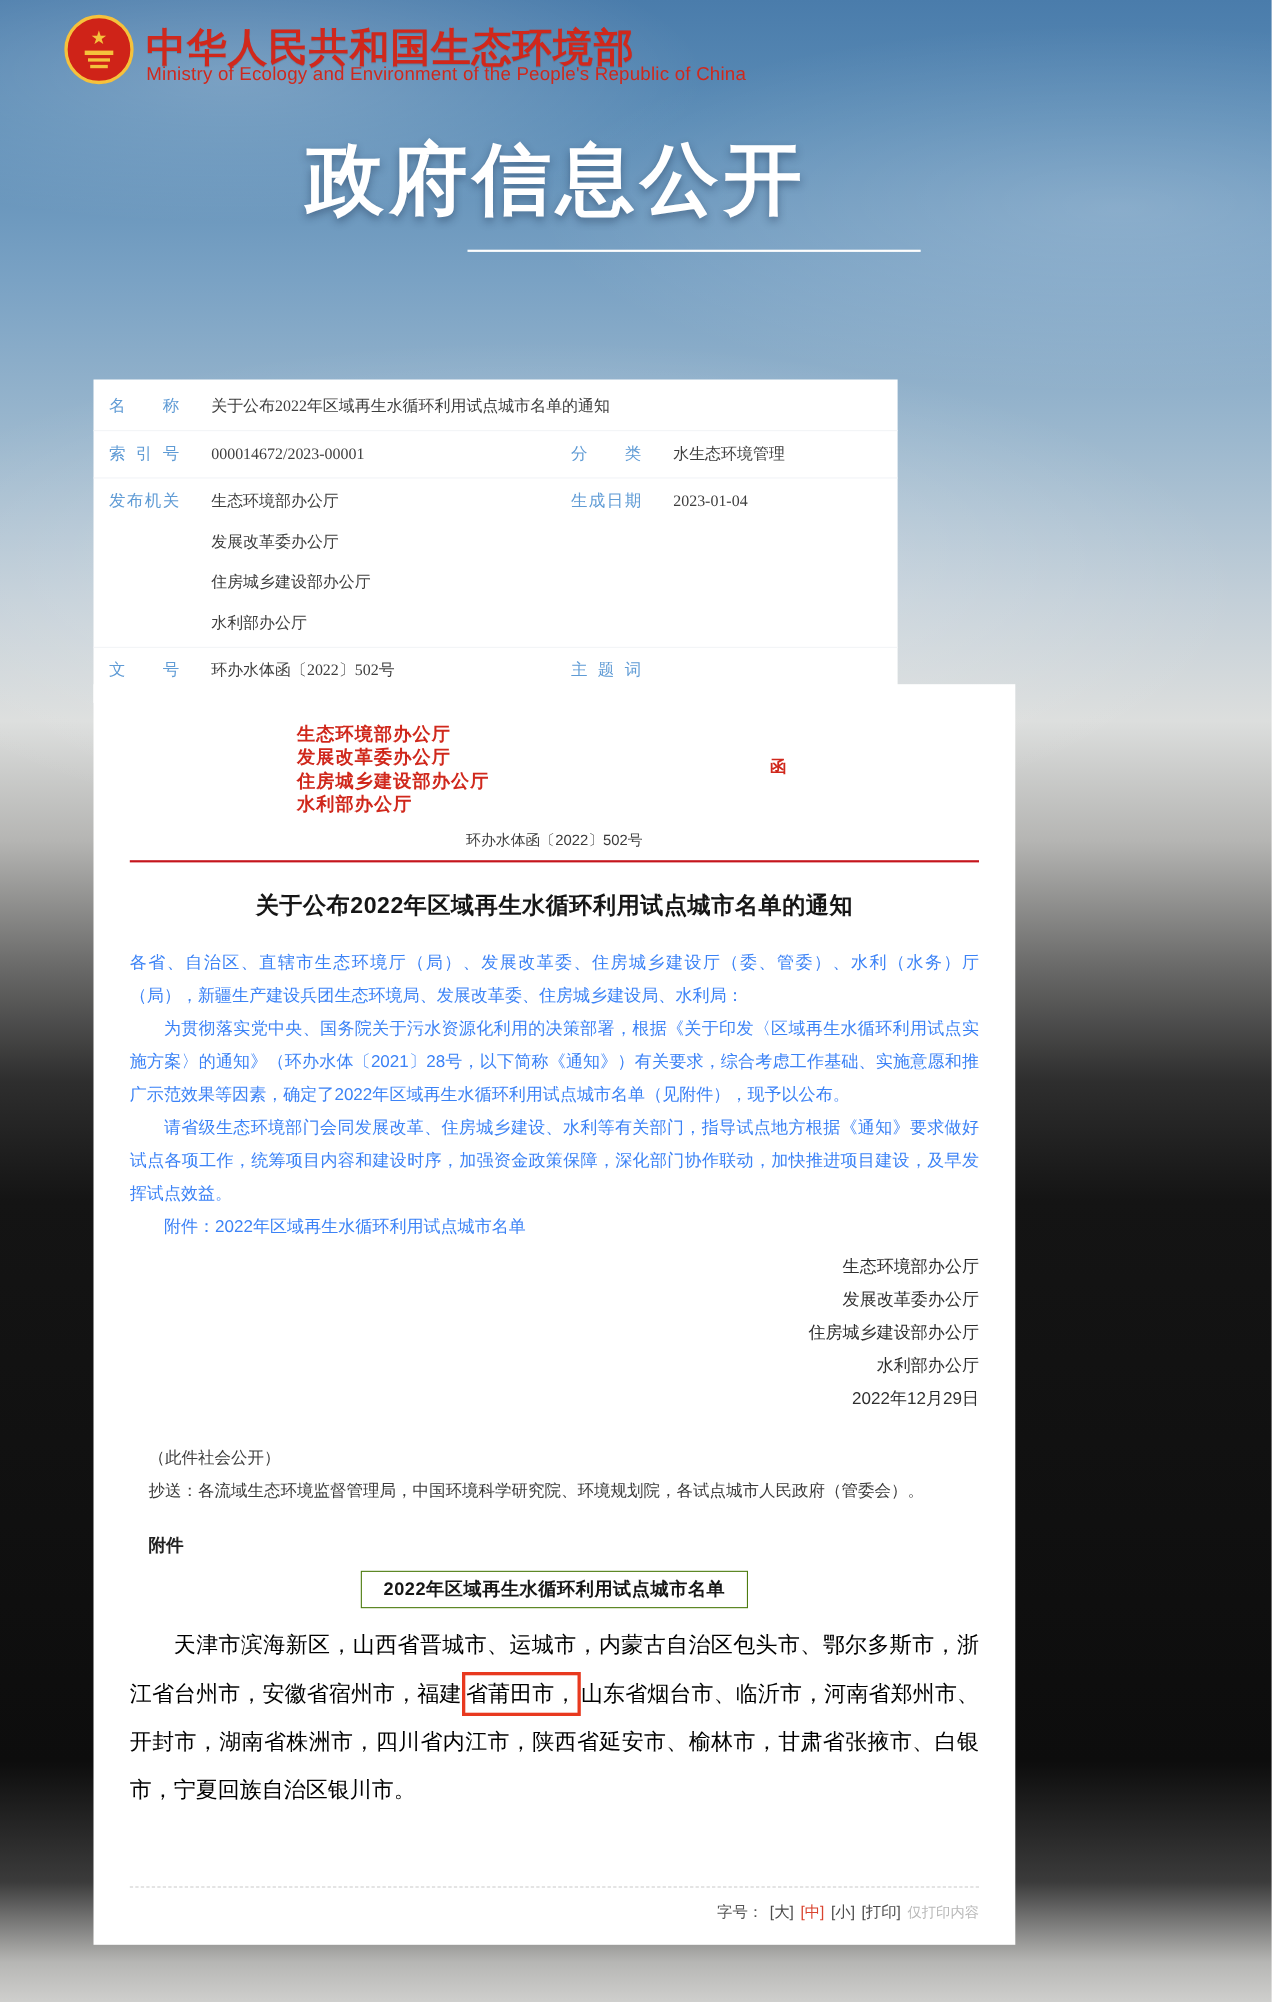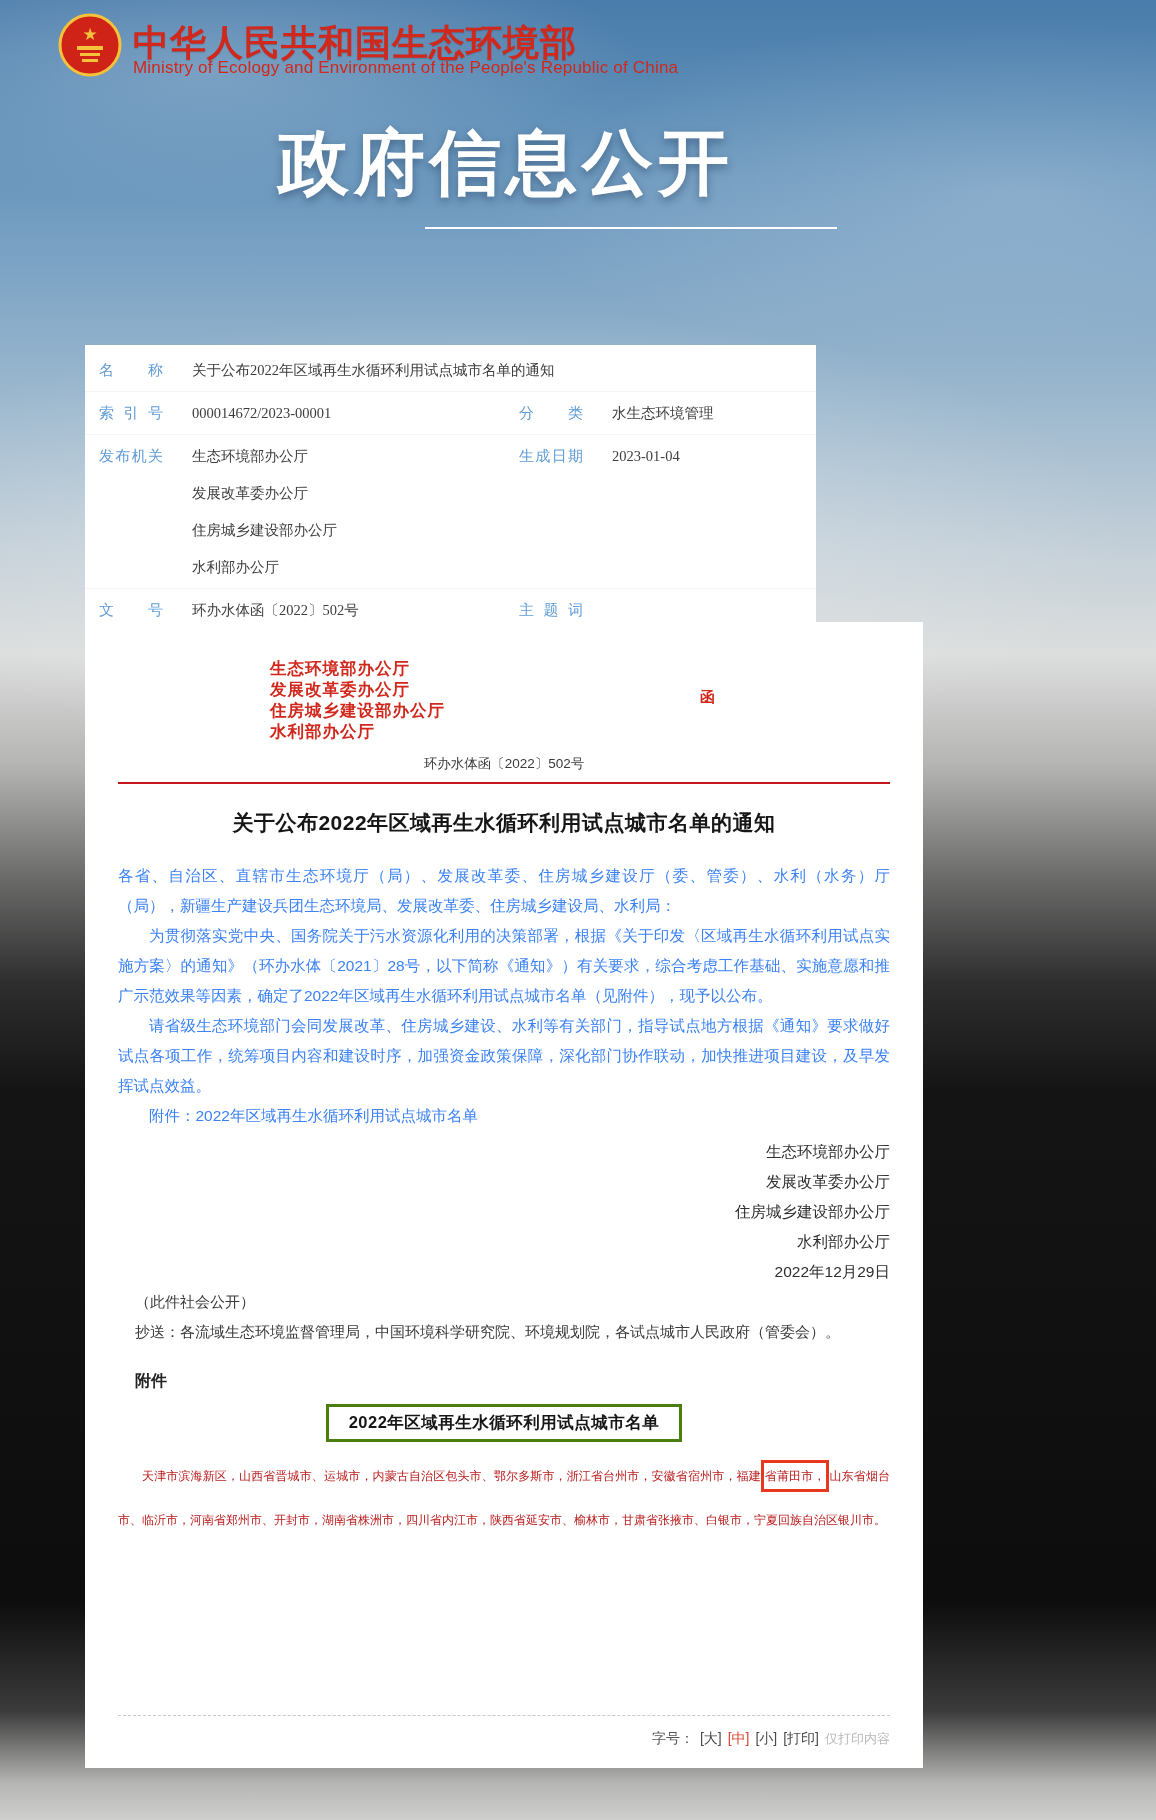--- a/index.html
+++ b/index.html
@@ -61,27 +61,27 @@
   .letterhead .agencies { margin-left:152px; }
   .letterhead .agency { color:#d0281c; font-weight:bold; font-size:16.5px; line-height:21px; letter-spacing:1px; }
   .letterhead .han { position:absolute; left:582px; top:30px; color:#d0281c; font-weight:bold; font-size:15px; }
   .doc-number { text-align:center; margin-top:13px; font-size:13.5px; color:#3a3a3a; }
   .red-rule { margin-top:9px; border-top:2px solid #c5161d; }
   .doc-title { margin-top:25px; text-align:center; font-size:21px; font-weight:bold; color:#161616; letter-spacing:0.5px; }
   .doc-body p { font-size:15.5px; line-height:30px; color:#3b82f6; text-align:justify; }
   .p-first { margin-top:24px; }
   .indent { text-indent:2em; }
   .sign-block { text-align:right; margin-top:6px; font-size:15.5px; line-height:30px; color:#2e2e2e; }
-  .note-line { padding-left:17px; font-size:15px; color:#3a3a3a; line-height:30px; }
+  .note-line { margin-top:24px; padding-left:17px; font-size:15px; color:#3a3a3a; line-height:30px; }
   .cc-line { padding-left:17px; font-size:15px; color:#3a3a3a; line-height:30px; }
   .annex-label { margin-top:24px; padding-left:17px; font-size:16px; font-weight:bold; color:#222; }
   .annex-title-wrap { text-align:center; margin-top:12px; }
-  .annex-title { display:inline-block; border:3px solid #4d7c0f; padding:5px 20px; font-size:16.5px;
+  .annex-title { display:inline-block; border:1px solid #4d7c0f; padding:5px 20px; font-size:16.5px;
                  font-weight:bold; color:#161616; letter-spacing:0.5px; }
-  .city-para { margin-top:12px; font-size:12px; line-height:44px; color:#b91c1c; text-align:justify; text-indent:2em; }
+  .city-para { margin-top:12px; font-size:20px; line-height:44px; color:#000000; text-align:justify; text-indent:2em; }
   .city-boxed { border:3px solid #e8391f; padding:6px 1px; }
   .doc-footer { position:absolute; left:33px; right:33px; bottom:20px; }
   .dash-rule { border-top:1px dashed #c9c9c9; }
   .font-tools { margin-top:14px; text-align:right; font-size:14px; color:#555; }
   .font-tools span { margin-left:6px; }
   .ft-link { cursor:pointer; color:#4a4a4a; }
   .ft-active { color:#d9432e; }
   .ft-printonly { color:#b8b8b8; font-size:13px; }
 </style>
 </head>

